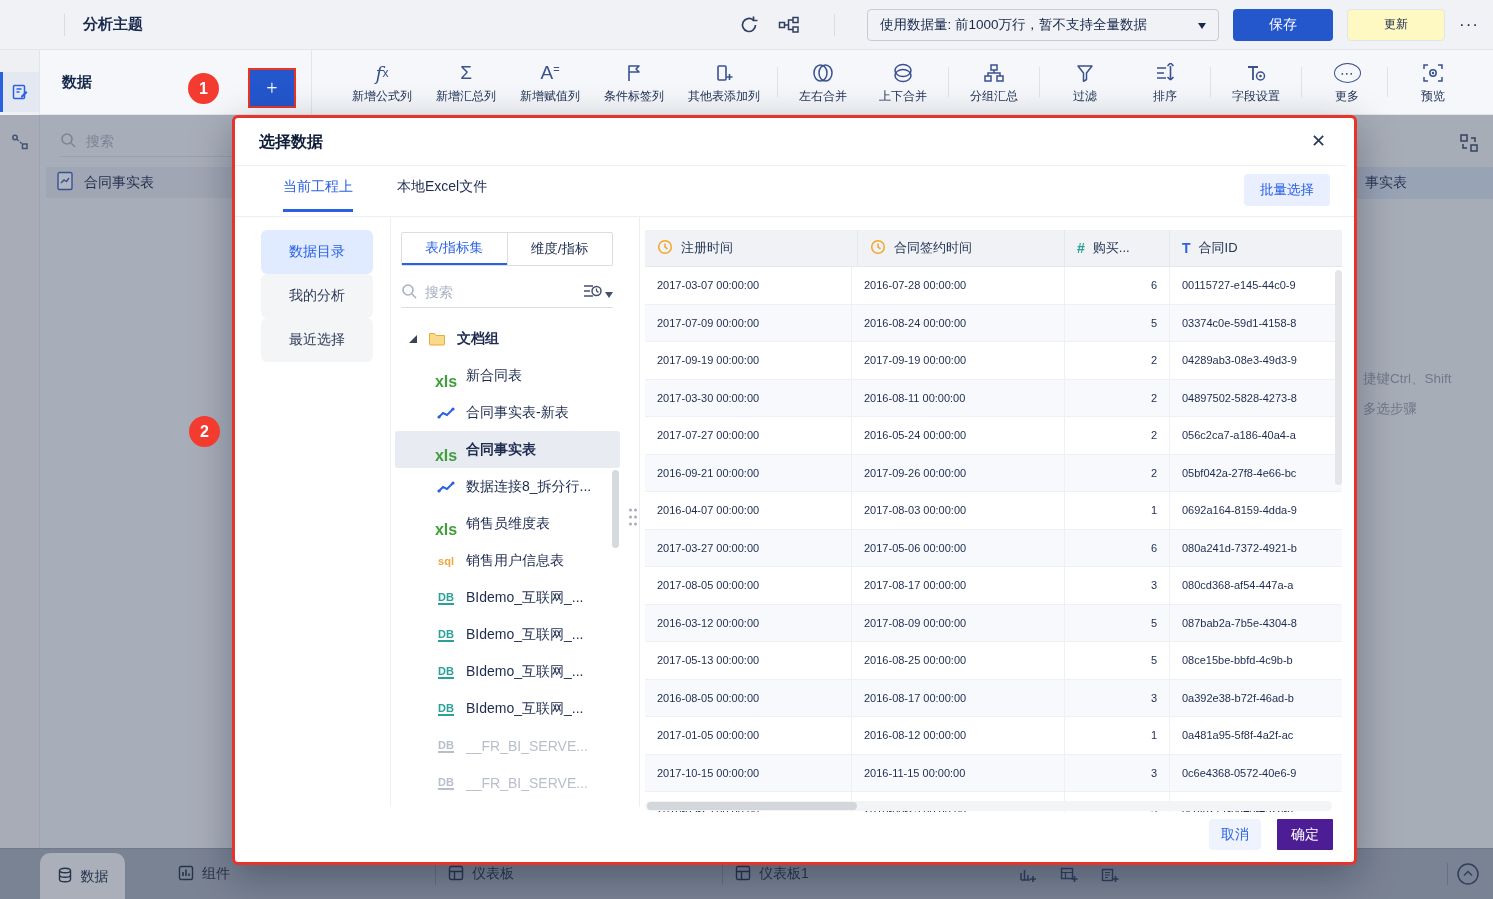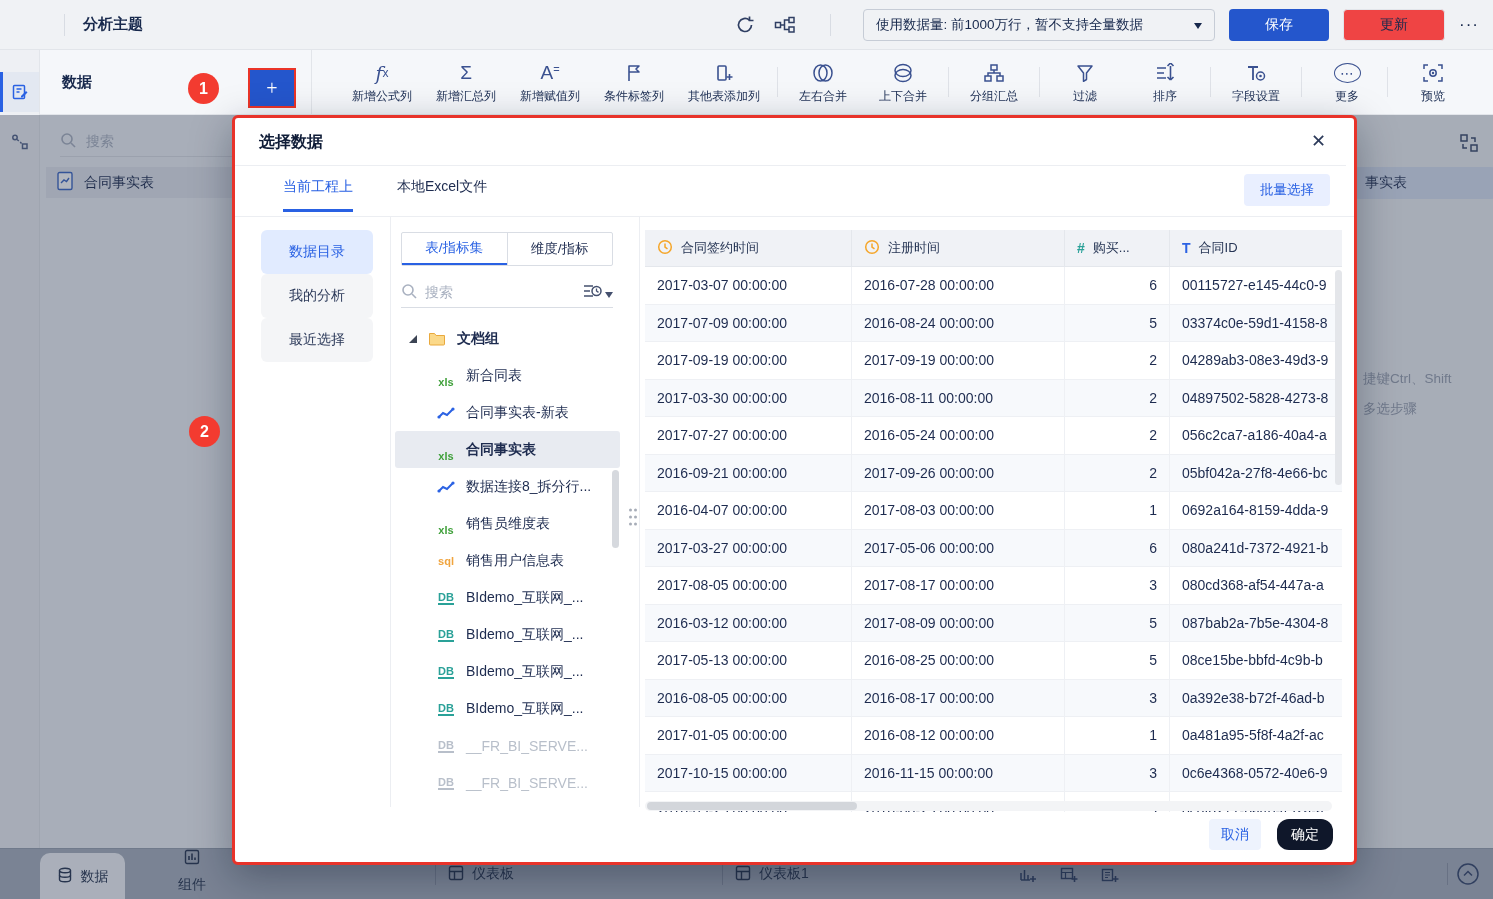--- a/index.html
+++ b/index.html
@@ -15,22 +15,22 @@
   .v-div { width:1px; height:22px; background:#d8dce3; margin:0 18px; }
   .app-title { font-size:15px; font-weight:bold; color:#17284c; }
   .top-right { margin-left:auto; display:flex; align-items:center; gap:14px; padding-right:14px; }
   .icon-btn { color:#2f3f63; display:flex; align-items:center; justify-content:center;
     width:26px; height:26px; cursor:pointer; }
   .scope-select { display:flex; align-items:center; justify-content:space-between; gap:10px;
     border:1px solid #c6ccd6; border-radius:4px; height:32px; padding:0 12px; width:352px;
     font-size:13.5px; color:#17284c; cursor:pointer; }
   .btn-primary { height:32px; padding:0 36px; border-radius:4px; font-size:14px;
     background:#2456cc; color:#fff; }
-  .btn-plain { height:32px; padding:0 36px; border-radius:4px; font-size:14px;
-    background:#ef4444; color:#17284c; border:1px solid #e2e5ea; }
+  .btn-plain { height:32px; padding:0 36px; border-radius:4px; font-size:12px;
+    background:#fef9c3; color:#17284c; border:1px solid #e2e5ea; }
   .more-dots { font-size:17px; letter-spacing:1px; color:#17284c; cursor:pointer; }
 
   .subbar { position:absolute; left:40px; right:0; top:50px; height:65px; background:#f5f7fa;
     border-bottom:1px solid #e2e5ea; display:flex; z-index:1; }
   .panel-head { width:280px; border-right:1px solid #e2e5ea; display:flex; align-items:center;
     padding-left:22px; position:relative; font-size:15px; font-weight:bold; color:#17284c; }
   .plus-btn { position:absolute; left:208px; top:18px; width:48px; height:40px;
     background:#2456cc; border:2px solid #ea3428; color:#fff; font-size:20px; font-weight:300;
     display:flex; align-items:center; justify-content:center; }
   .toolbar { flex:1; display:flex; align-items:center; padding:0 20px 0 28px; }
@@ -113,49 +113,49 @@
     border-bottom:1px solid #d9dde4; display:flex; align-items:center; gap:8px;
     color:#a9b1c0; font-size:14px; }
   .ts-right { margin-left:auto; display:flex; align-items:center; gap:3px; color:#44506e; }
   .tree-list { position:absolute; left:160px; top:202px; width:225px; }
   .tree-row { display:flex; align-items:center; height:37px; gap:9px; font-size:14px;
     color:#1d2b4f; border-radius:3px; cursor:pointer; }
   .tree-row.selected { background:#e8ebf1; font-weight:bold; }
   .tree-row.disabled { color:#b8bfca; cursor:default; }
   .tree-ic { width:22px; display:flex; align-items:center; justify-content:center; }
   .tri { width:0; height:0; border-bottom:8px solid #3c4454; border-left:8px solid transparent; }
-  .ic-xls { color:#3fa03a; font-size:11px; font-style:normal;margin-top:13px; }
+  .ic-xls { color:#3fa03a; font-size:16px; font-style:normal;margin-top:13px; }
   .ic-sql { color:#f0a43e; font-size:11px; }
   .ic-db  { color:#2aa198; font-size:11px; border-bottom:2px solid #2aa198; }
   .disabled .ic-db { color:#b8bfca; border-color:#b8bfca; }
   .tree-scroll { position:absolute; left:377px; top:352px; width:7px; height:78px;
     background:#d6d9de; border-radius:4px; }
   .drag-handle { position:absolute; left:392px; top:388px; }
 
   .dtable { position:absolute; left:410px; top:112px; right:12px; bottom:50px; overflow:hidden; }
   .th { display:flex; height:37px; background:#f0f2f6; border-bottom:1px solid #e4e7ec; }
   .th-cell { display:flex; align-items:center; gap:8px; padding:0 12px; font-size:13px;
     color:#273655; border-right:1px solid #e4e7ec; cursor:pointer; }
   .tr { display:flex; height:37.5px; border-bottom:1px solid #eef0f4; }
   .tr:nth-child(even) { background:#f7f9fc; }
-  .td { display:flex; align-items:center; padding:0 12px; font-size:14px; color:#1d2b4f;
+  .td { display:flex; align-items:center; padding:0 12px; font-size:11px; color:#1d2b4f;
     border-right:1px solid #eef0f4; white-space:nowrap; overflow:hidden; }
   .c0 { width:207px; } .c1 { width:213px; } .c2 { width:105px; } .c3 { flex:1; border-right:none!important; }
   .td.num { justify-content:flex-end; }
   .vscroll { position:absolute; right:0; top:40px; width:7px; height:215px; background:#e4e6ea;
     border-radius:4px; }
   .hscroll { position:absolute; left:0; right:10px; bottom:1px; height:10px; background:#f3f4f6;
     border-radius:5px; }
   .hthumb { position:absolute; left:2px; top:1px; width:210px; height:8px; background:#d3d6db;
     border-radius:4px; }
 
   .m-cancel { position:absolute; right:93px; bottom:12px; width:52px; height:31px;
     background:#eef3fd; color:#2961e3; border-radius:4px; font-size:14px; }
   .m-ok { position:absolute; right:21px; bottom:12px; width:56px; height:31px;
-    background:#0f172a; color:#fff; border-radius:12px; font-size:14px; }
+    background:#4c1d95; color:#fff; border-radius:1px; font-size:14px; }
 
   
   .badge { position:absolute; width:31px; height:31px; border-radius:50%; background:#f33b30;
     color:#fff; font-size:16px; font-weight:bold; display:flex; align-items:center;
     justify-content:center; z-index:40; }
   .b1 { left:188px; top:73px; } .b2 { left:189px; top:416px; }
 </style>
 </head>
 <body>
 
@@ -359,21 +359,21 @@
 
 <footer class="bottombar" id="bottombar">
     <div class="bb-tab active" style="left: 40px; width: 85px;">
       <span><svg width="16" height="16" viewBox="0 0 16 16">
           <ellipse cx="8" cy="3.5" rx="5.5" ry="2.2" fill="none" stroke="currentColor" stroke-width="1.4"></ellipse>
           <path d="M2.5 3.5v9c0 1.2 2.5 2.2 5.5 2.2s5.5-1 5.5-2.2v-9" fill="none" stroke="currentColor" stroke-width="1.4"></path>
           <path d="M2.5 8c0 1.2 2.5 2.2 5.5 2.2S13.5 9.2 13.5 8" fill="none" stroke="currentColor" stroke-width="1.4"></path>
         </svg></span>
       <span>数据</span>
     </div>
-    <div class="bb-tab" style="left: 178px; flex-direction: column;">
+    <div class="bb-tab" style="left: 178px;">
       <span><svg width="16" height="16" viewBox="0 0 16 16">
           <rect x="1.5" y="1.5" width="13" height="13" rx="1.5" fill="none" stroke="currentColor" stroke-width="1.4"></rect>
           <path d="M5 11V7M8 11V4.5M11 11V8.5" stroke="currentColor" stroke-width="1.6"></path>
         </svg></span>
       <span>组件</span>
     </div>
     <div class="bb-tab" style="left: 448px;">
       <span><svg width="16" height="16" viewBox="0 0 16 16">
           <rect x="1.5" y="1.5" width="13" height="13" rx="1.5" fill="none" stroke="currentColor" stroke-width="1.4"></rect>
           <path d="M1.5 6.5h13M6.5 6.5v8" stroke="currentColor" stroke-width="1.4"></path>
@@ -557,34 +557,34 @@
           <circle cx="8.5" cy="4" r="1.5"></circle>
           <circle cx="3.5" cy="11" r="1.5"></circle>
           <circle cx="8.5" cy="11" r="1.5"></circle>
           <circle cx="3.5" cy="18" r="1.5"></circle>
           <circle cx="8.5" cy="18" r="1.5"></circle>
         </g>
       </svg></div>
 
   <div class="dtable">
     <div class="th" id="t-head">
+        <div class="th-cell c1">
+          <span><svg width="16" height="16" viewBox="0 0 16 16">
+              <circle cx="8" cy="8" r="6.3" fill="none" stroke="#f5a62a" stroke-width="1.5"></circle>
+              <path d="M8 4.5V8l2.5 1.8" fill="none" stroke="#f5a62a" stroke-width="1.5"></path>
+            </svg></span>
+          <span>注册时间</span>
+        </div>
         <div class="th-cell c0">
           <span><svg width="16" height="16" viewBox="0 0 16 16">
               <circle cx="8" cy="8" r="6.3" fill="none" stroke="#f5a62a" stroke-width="1.5"></circle>
               <path d="M8 4.5V8l2.5 1.8" fill="none" stroke="#f5a62a" stroke-width="1.5"></path>
             </svg></span>
           <span>合同签约时间</span>
         </div>
-        <div class="th-cell c1">
-          <span><svg width="16" height="16" viewBox="0 0 16 16">
-              <circle cx="8" cy="8" r="6.3" fill="none" stroke="#f5a62a" stroke-width="1.5"></circle>
-              <path d="M8 4.5V8l2.5 1.8" fill="none" stroke="#f5a62a" stroke-width="1.5"></path>
-            </svg></span>
-          <span>注册时间</span>
-        </div>
         <div class="th-cell c2">
           <span><b style="color:#2aa198;font-size:14px">#</b></span>
           <span>购买...</span>
         </div>
         <div class="th-cell c3">
           <span><b style="color:#2b62e3;font-size:14px">T</b></span>
           <span>合同ID</span>
         </div>
       </div>
     <div id="t-body">

